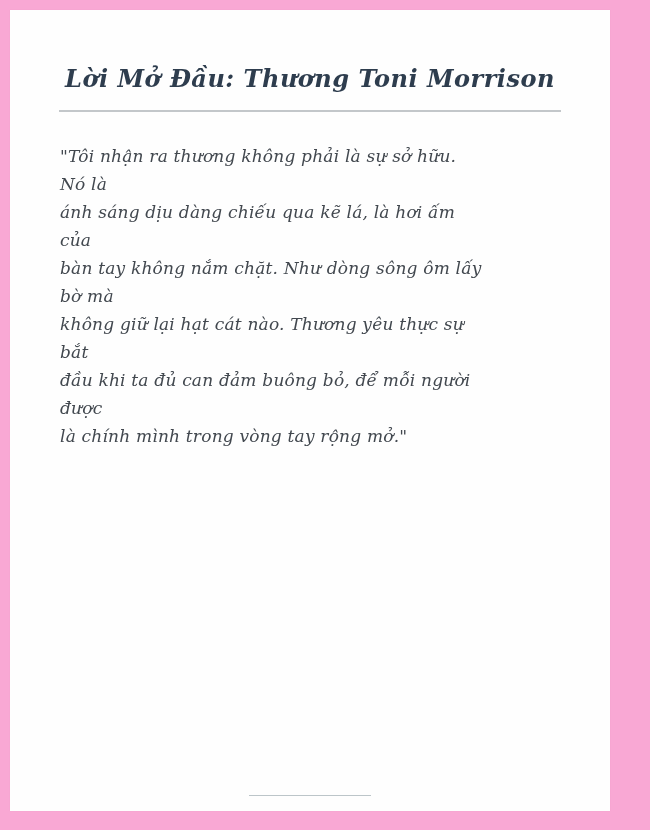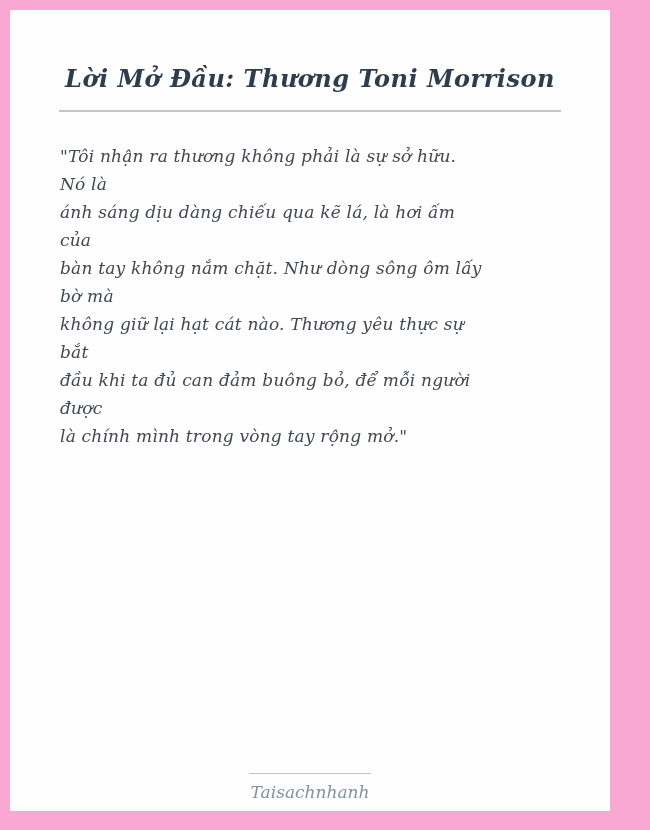--- a/index.html
+++ b/index.html
@@ -91,16 +91,15 @@
 của
 bàn tay không nắm chặt. Như dòng sông ôm lấy
 bờ mà
 không giữ lại hạt cát nào. Thương yêu thực sự
 bắt
 đầu khi ta đủ can đảm buông bỏ, để mỗi người
 được
 là chính mình trong vòng tay rộng mở."</div>
     <div class="footer">
       <hr class="footer-divider">
-      <div class="brand">Taisachnhanh</div>
     </div>
   </div>
 </div>
 
 </body></html>

